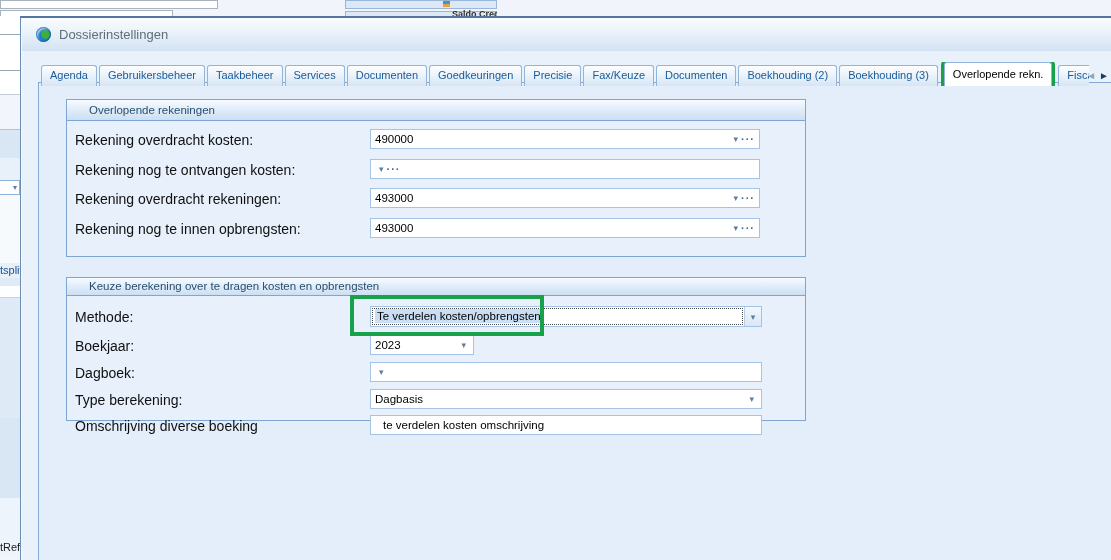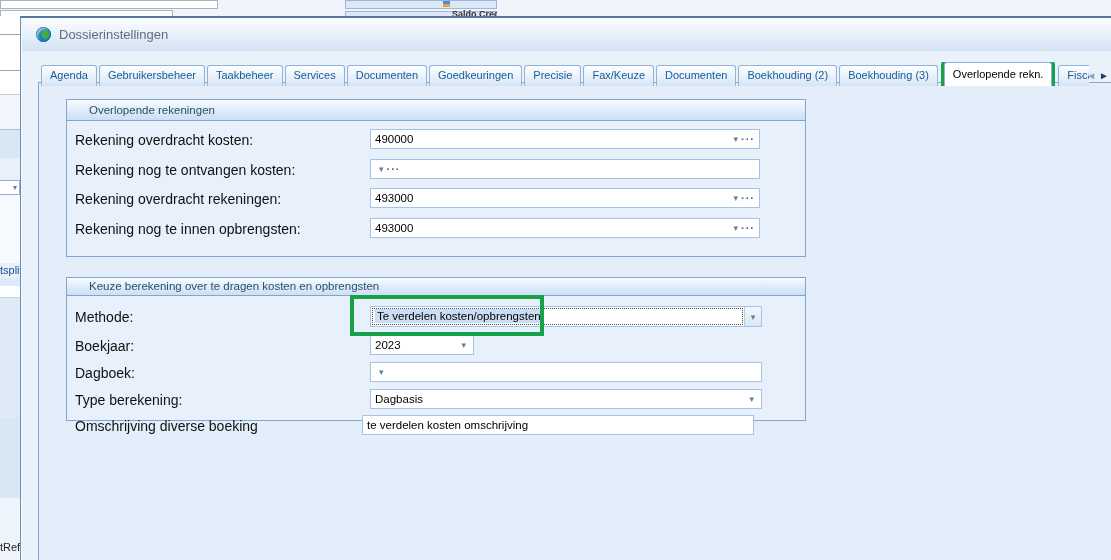--- a/index.html
+++ b/index.html
@@ -105,22 +105,22 @@
     white-space:nowrap; }
   .combo-focus .btn { flex:0 0 17px; border-left:1px solid #b5cde8;
     background:linear-gradient(180deg,#f2f7fc,#d9e7f5); display:flex; align-items:center;
     justify-content:center; color:#5b7da3; font-size:9px; }
 
   .combo { position:absolute; left:303px; height:20px; background:#fff; border:1px solid #a5c3e4;
     display:flex; align-items:center; font-size:11.5px; padding:0 4px; }
   .combo .val { flex:1 1 auto; white-space:nowrap; overflow:hidden; }
   .combo.small { width:104px;justify-content:flex-end; }
   .combo.wide { width:392px; }
-  .textfield { position:absolute; left:295px; width:392px; height:20px; background:#fff;
-    border:1px solid #a5c3e4; font-size:11.5px; display:flex; align-items:center; padding:0 4px; }
+  .textfield { position:absolute; left:303px; width:392px; height:20px; background:#fff;
+    border:1px solid #a5c3e4; font-size:11.5px; display:flex; align-items:center; padding:0 12px; }
 
   .annotation { position:absolute; border:4px solid #17a24a; pointer-events:none; z-index:10;
     background:transparent; }
   .annot-methode { left:329px; top:277px; width:194px; height:41px; }
 </style>
 </head>
 <body>
 
 <div id="app">
 

